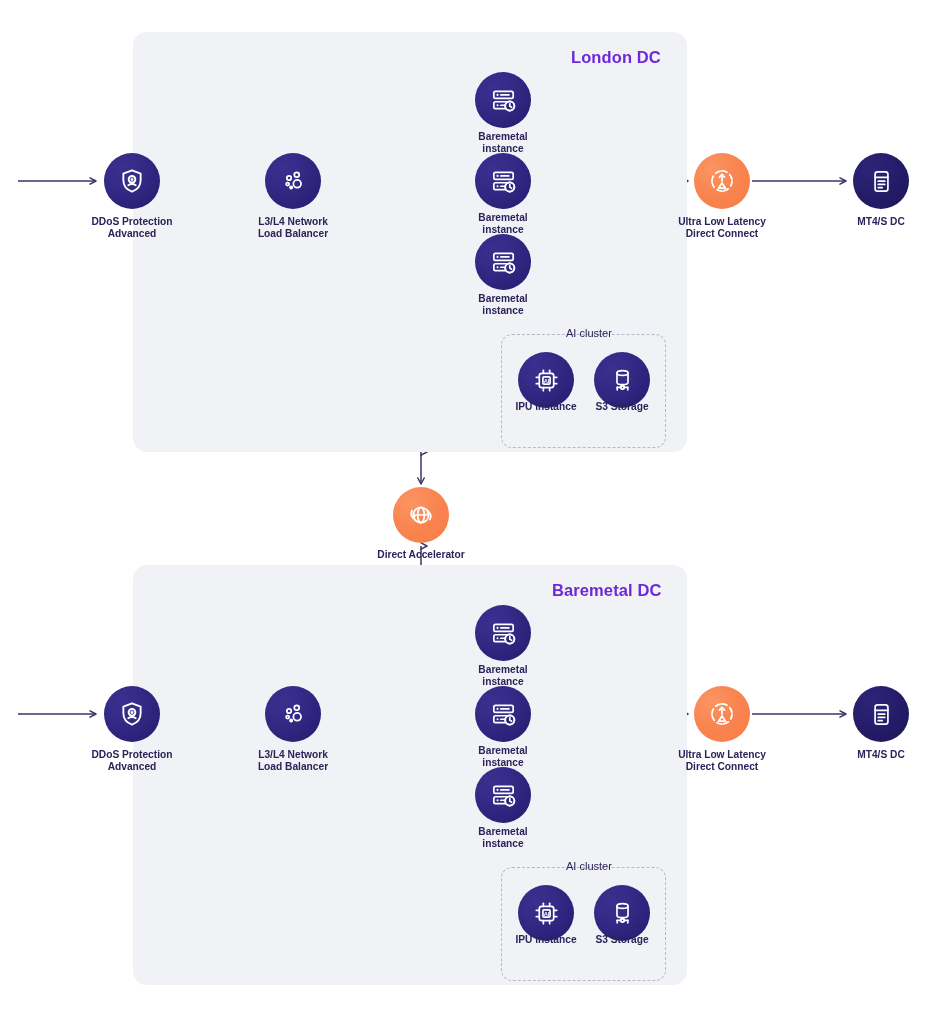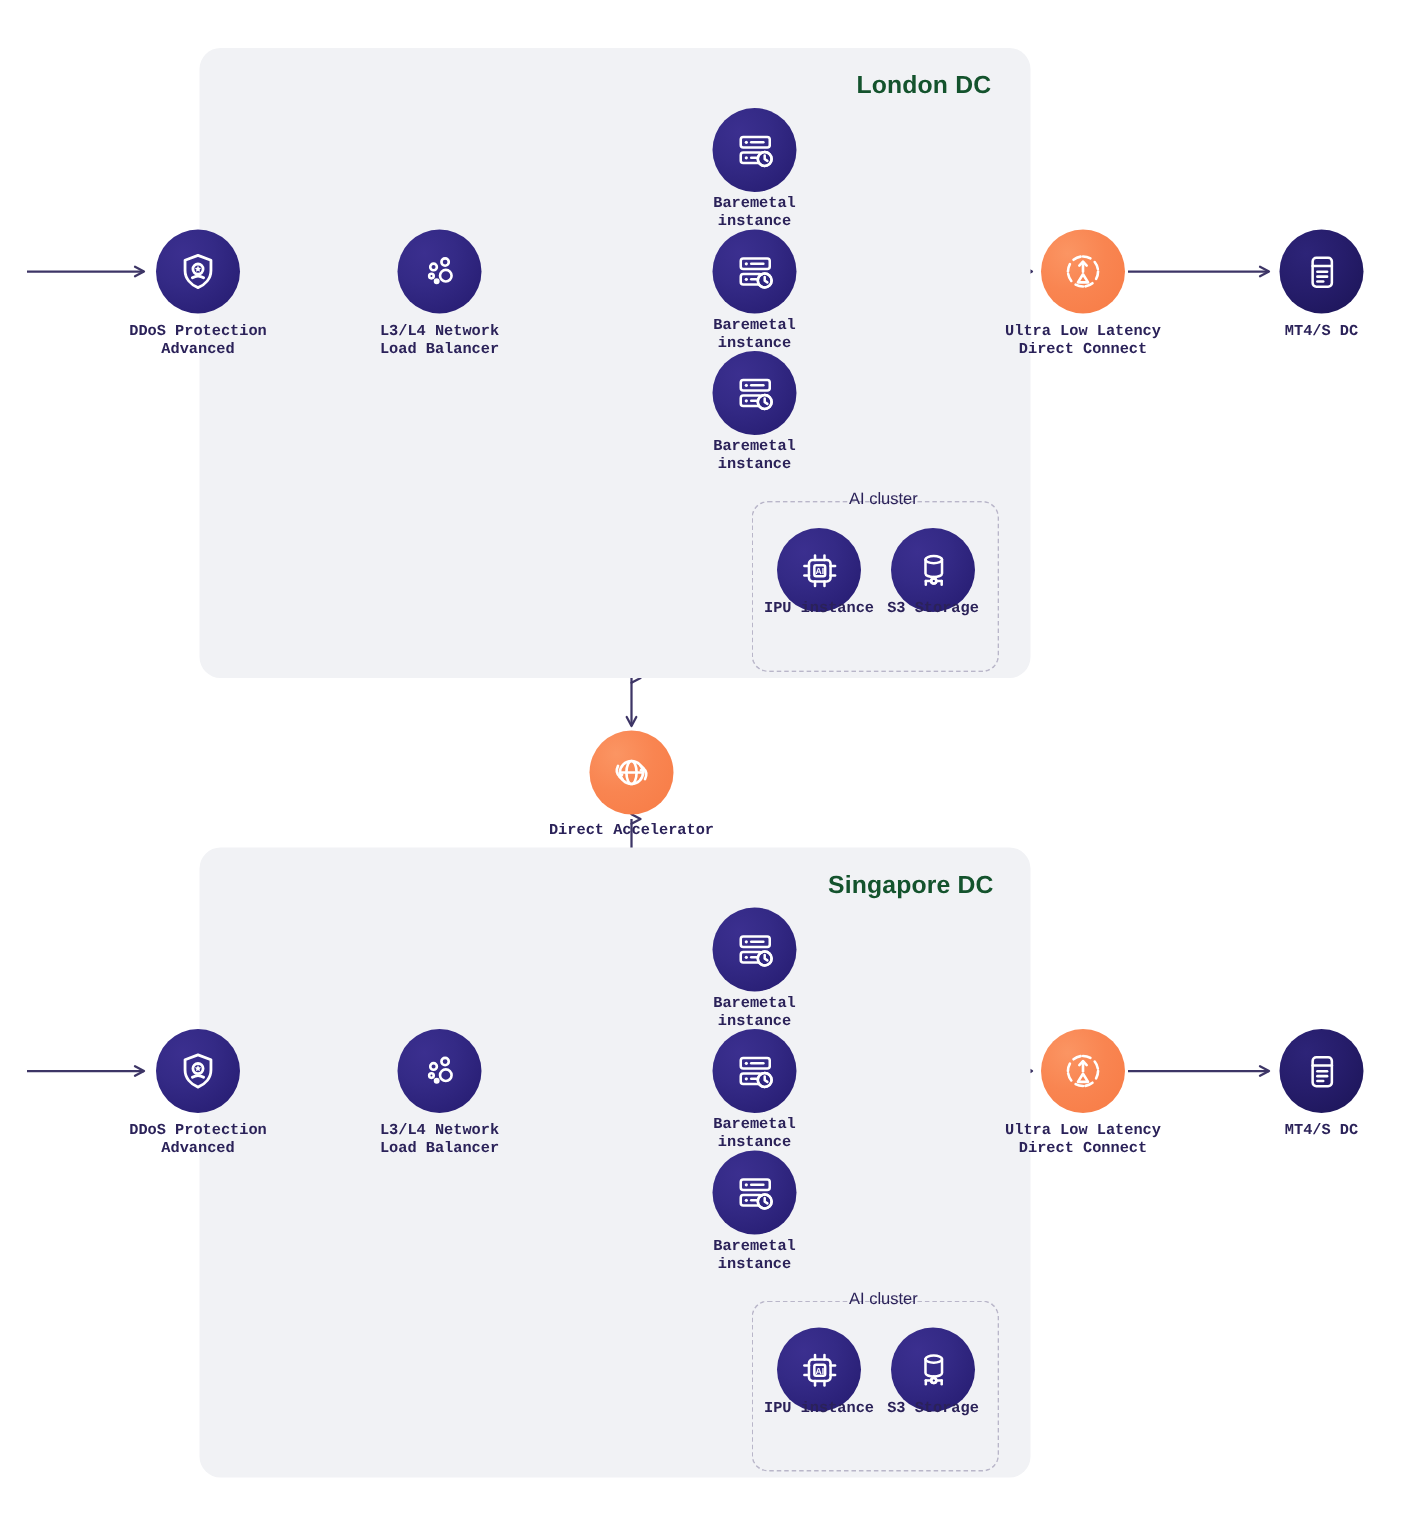--- a/index.html
+++ b/index.html
@@ -23,21 +23,21 @@
   }
   .region-panel {
     position: absolute;
     background: #f1f2f5;
     border-radius: 14px;
   }
   .region-title {
     position: absolute;
     font-size: 16.5px;
     font-weight: bold;
-    color: #14532d;
+    color: #6d28d9;
     letter-spacing: 0.1px;
     white-space: nowrap;
   }
   .node {
     position: absolute;
     width: 56px;
     height: 56px;
     border-radius: 50%;
     display: flex;
     align-items: center;
@@ -54,21 +54,20 @@
   }
   .node svg { display: block; }
   .node-label {
     position: absolute;
     font-size: 10.2px;
     font-weight: bold;
     color: #2b2259;
     text-align: center;
     line-height: 12.4px;
     white-space: pre-line;
-    font-family: Liberation Mono, monospace;
   }
   .ai-cluster-box {
     position: absolute;
     border: 1.3px dashed #b9b6c9;
     border-radius: 11px;
   }
   .ai-cluster-title {
     position: absolute;
     font-size: 11px;
     font-weight: normal;
@@ -292,21 +291,21 @@
         <path d="M4.3 8.2 q-1.9 3.8 1.1 6.3"></path>
         <path d="M19.7 15.8 q1.9 -3.8 -1.1 -6.3"></path>
         <path d="M6.6 13.3 L5.3 14.6 L6.7 15.9"></path>
         <path d="M17.4 10.7 L18.7 9.4 L17.3 8.1"></path>
       </svg>
     </span>
   </div>
   <div class="node-label" style="left:351px; top:549px; width:140px;">Direct Accelerator</div>
 
   <div class="region-panel" style="left:133px; top:565px; width:554px; height:420px;"></div>
-  <div class="region-title" style="left:552px; top:581px;">Singapore DC</div>
+  <div class="region-title" style="left:552px; top:581px;">Baremetal DC</div>
 
   <div class="node navy" style="left:104px; top:686px;">
     <span>
       <svg width="28" height="28" viewBox="0 0 24 24" fill="none" stroke="#ffffff" stroke-width="1.6" stroke-linecap="round" stroke-linejoin="round">
         <path d="M12 2.8 L19.4 5.6 V11.4 C19.4 16 16.2 19.6 12 21.2 C7.8 19.6 4.6 16 4.6 11.4 V5.6 Z"></path>
         <circle cx="12" cy="10.6" r="2.9"></circle>
         <path d="M12 8.6 l0.55 1.2 1.3 0.18 -0.95 0.92 0.23 1.3 -1.13 -0.6 -1.13 0.6 0.23 -1.3 -0.95 -0.92 1.3 -0.18 Z" fill="#ffffff" stroke="none"></path>
         <path d="M8.8 15.6 q3.2 -2 6.4 0"></path>
       </svg>
     </span>

